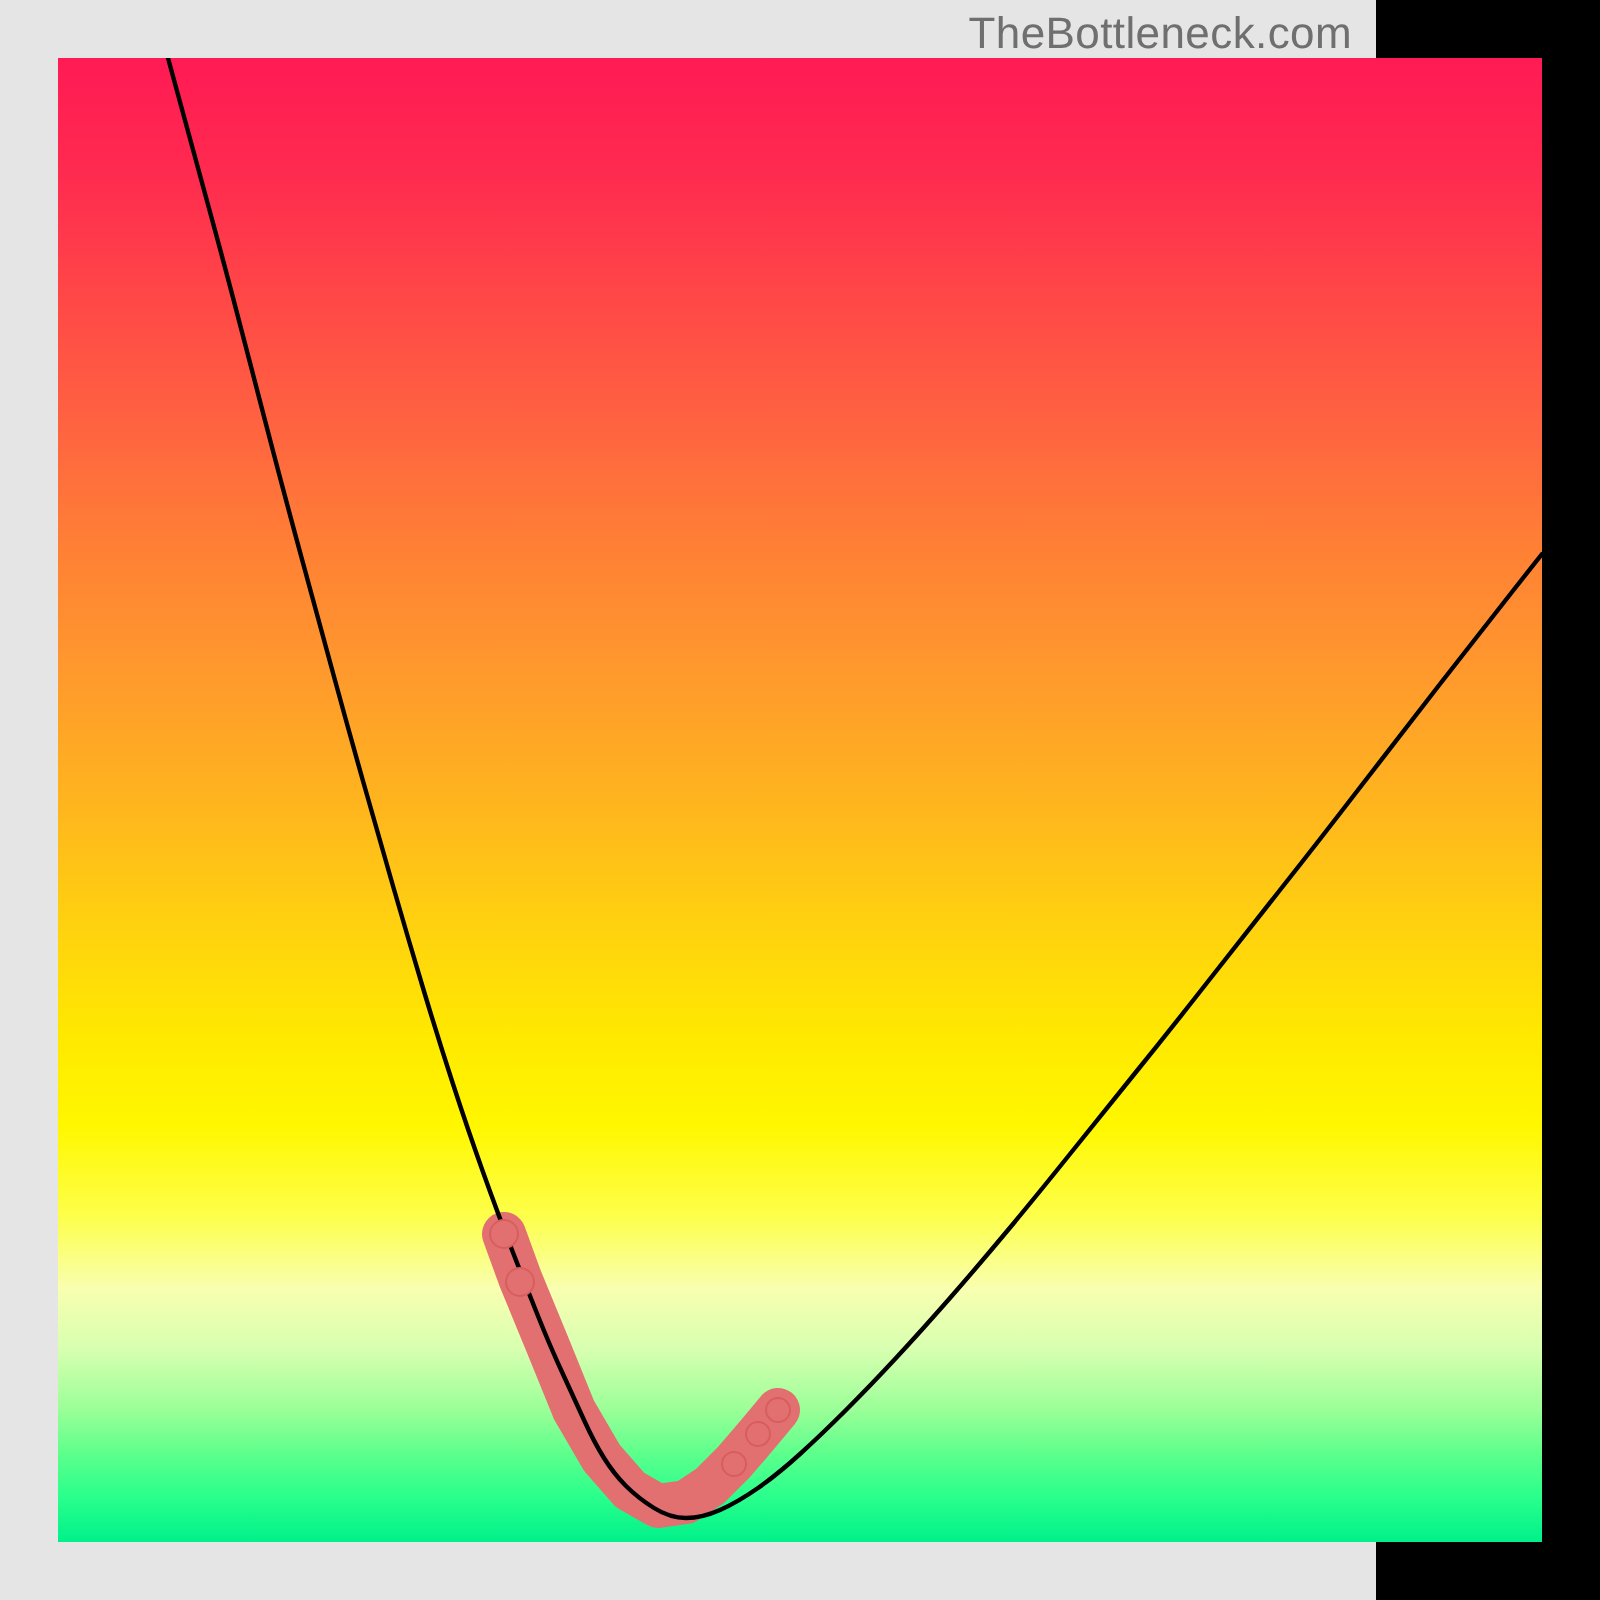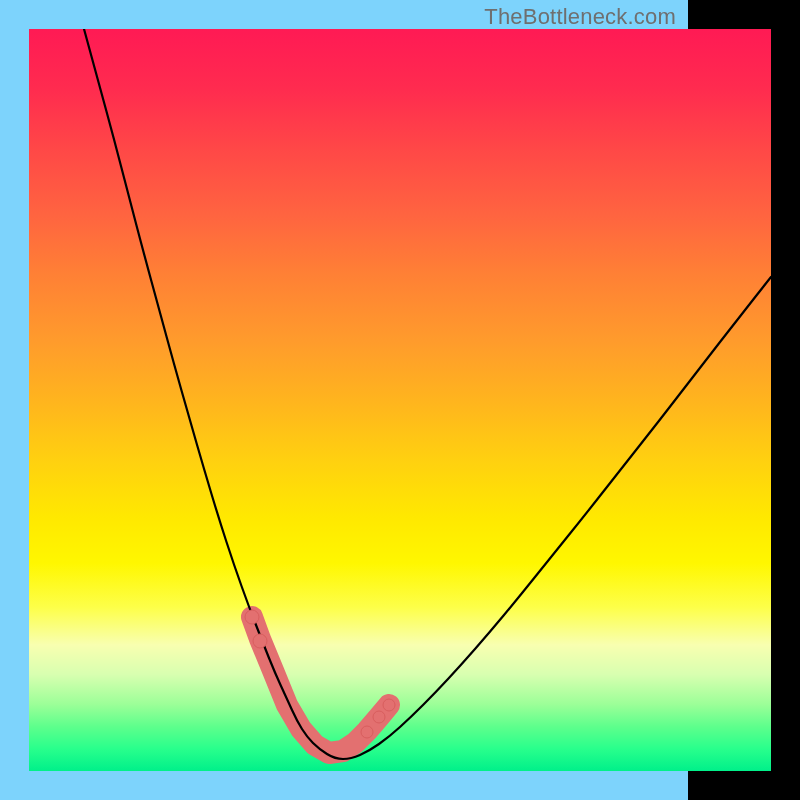--- a/index.html
+++ b/index.html
@@ -10,21 +10,21 @@
     background: #000;
     overflow: hidden;
     font-family: Arial, Helvetica, sans-serif;
   }
   .frame {
     position: absolute;
     left: 0;
     top: 0;
     width: 688px;
     height: 800px;
-    background: #7dd3fc;
+    background: #e5e5e5;
   }
   .plot {
     position: absolute;
     left: 29px;
     top: 29px;
     width: 742px;
     height: 742px;
     background: linear-gradient(
       to bottom,
       #ff1a54 0%,

